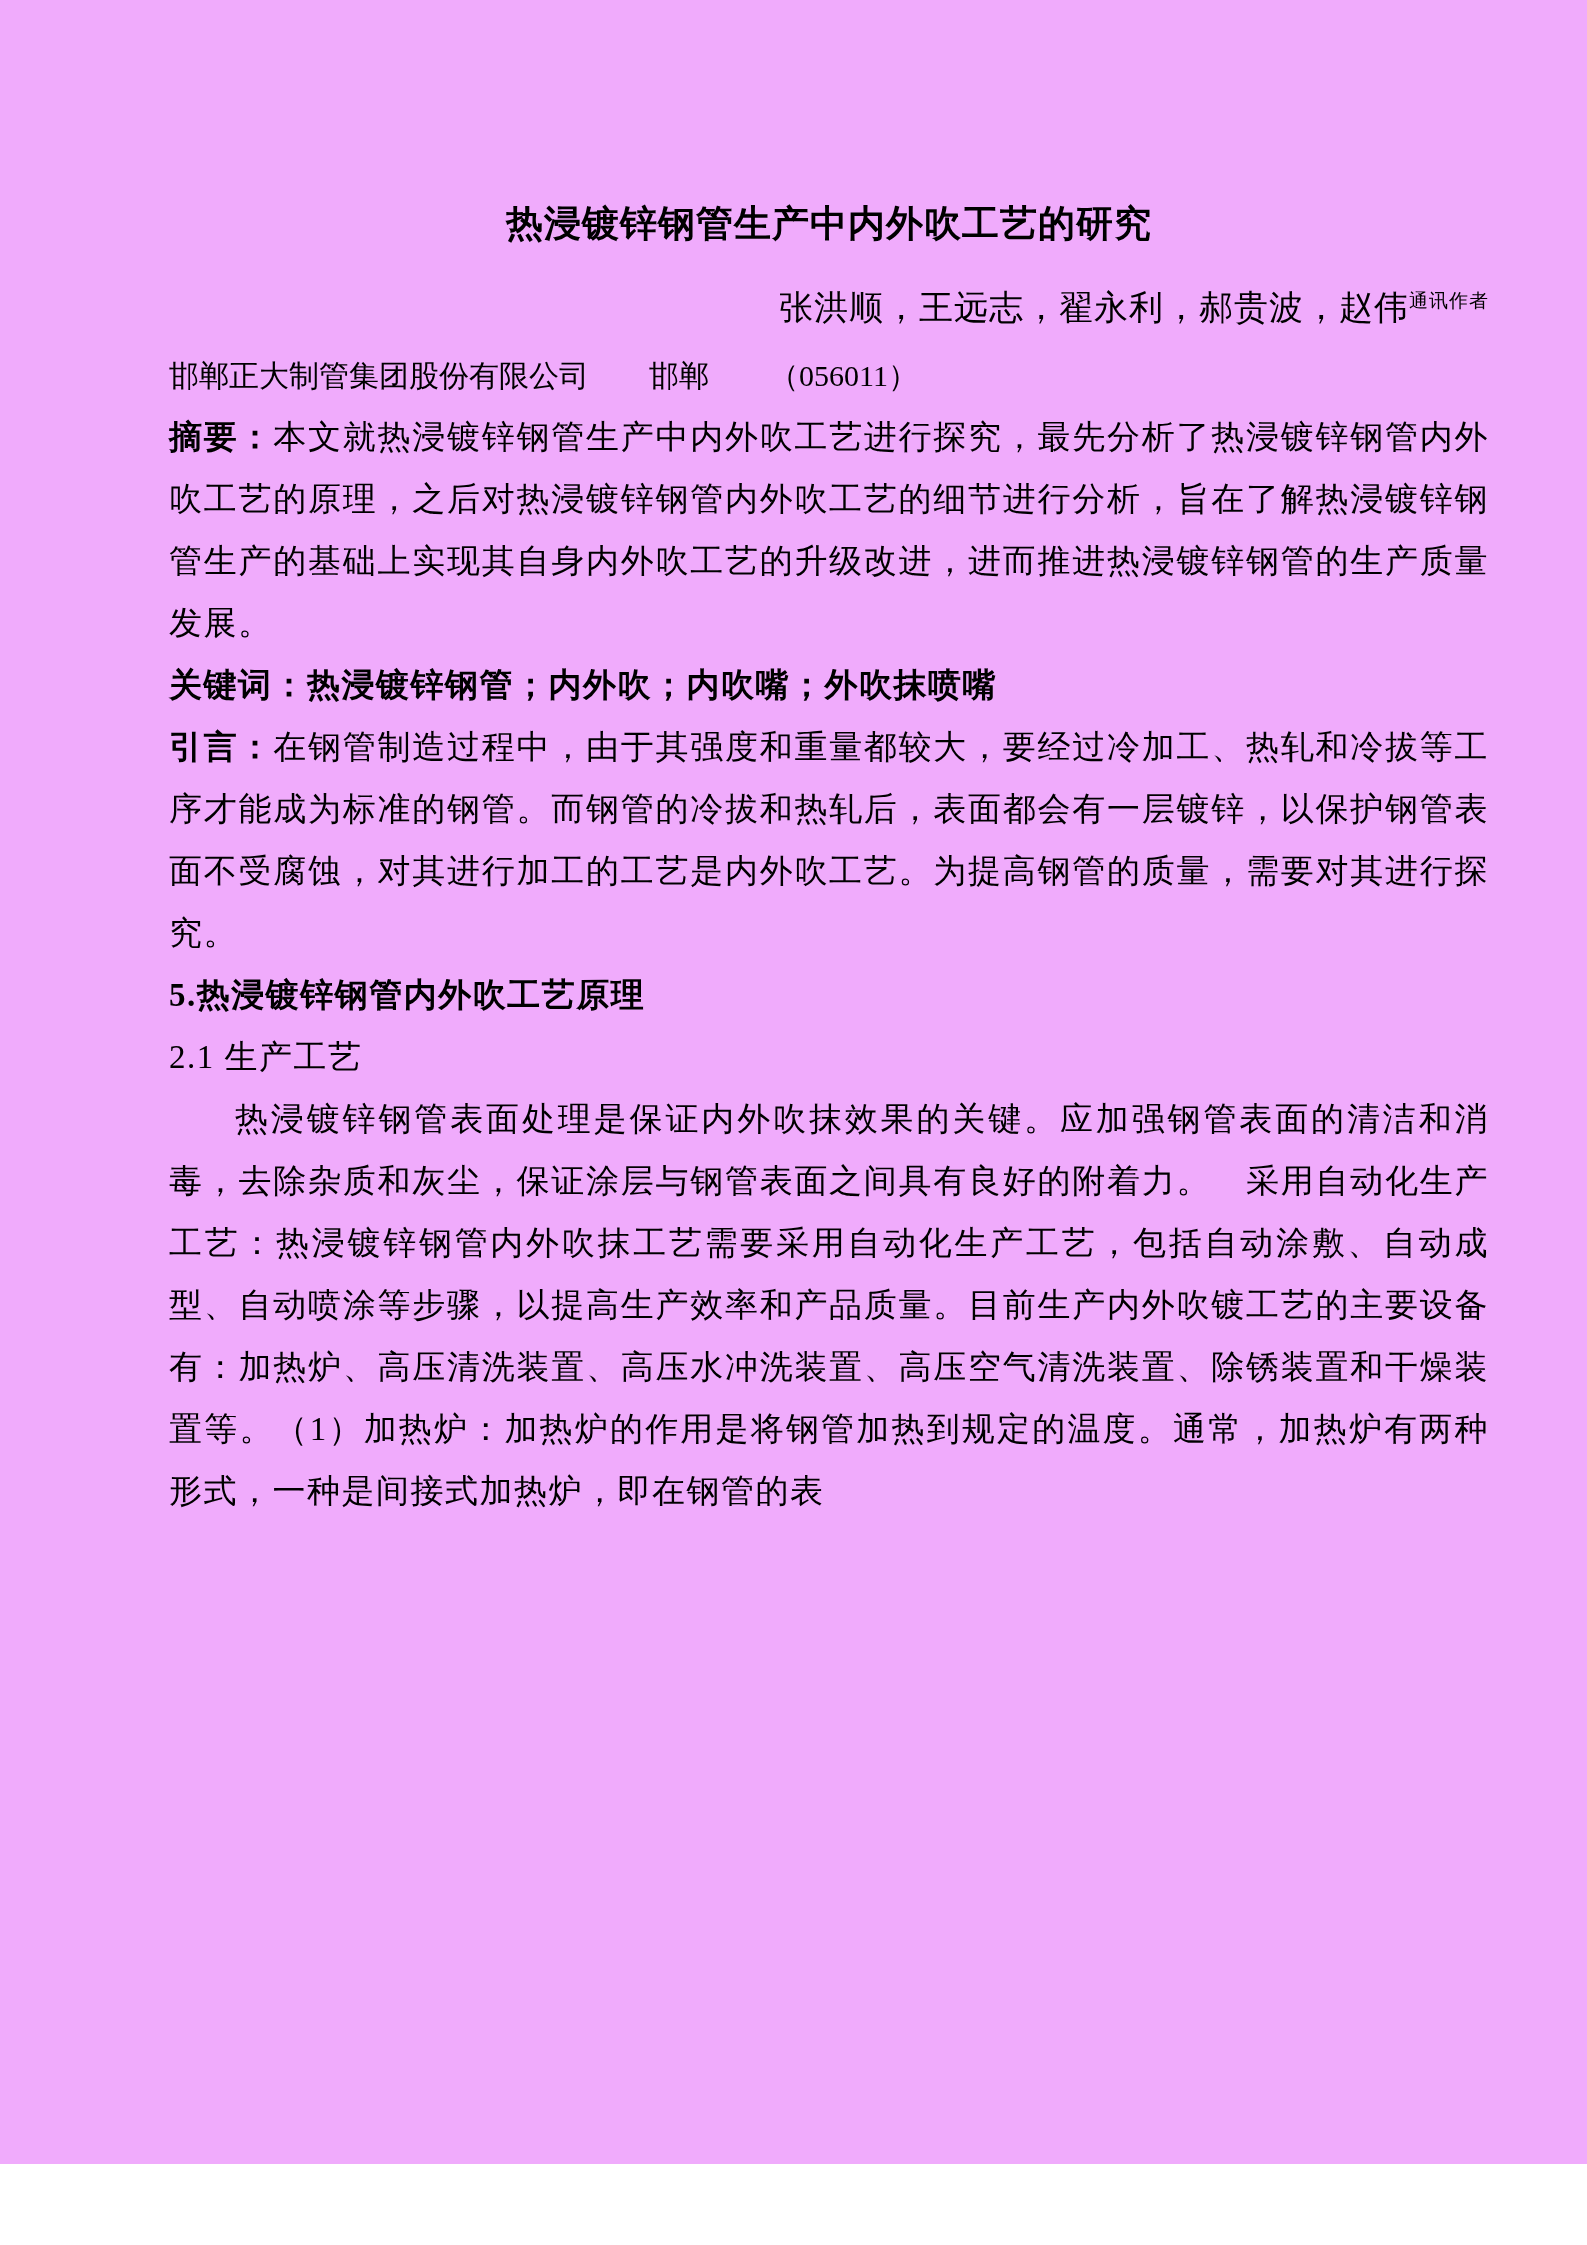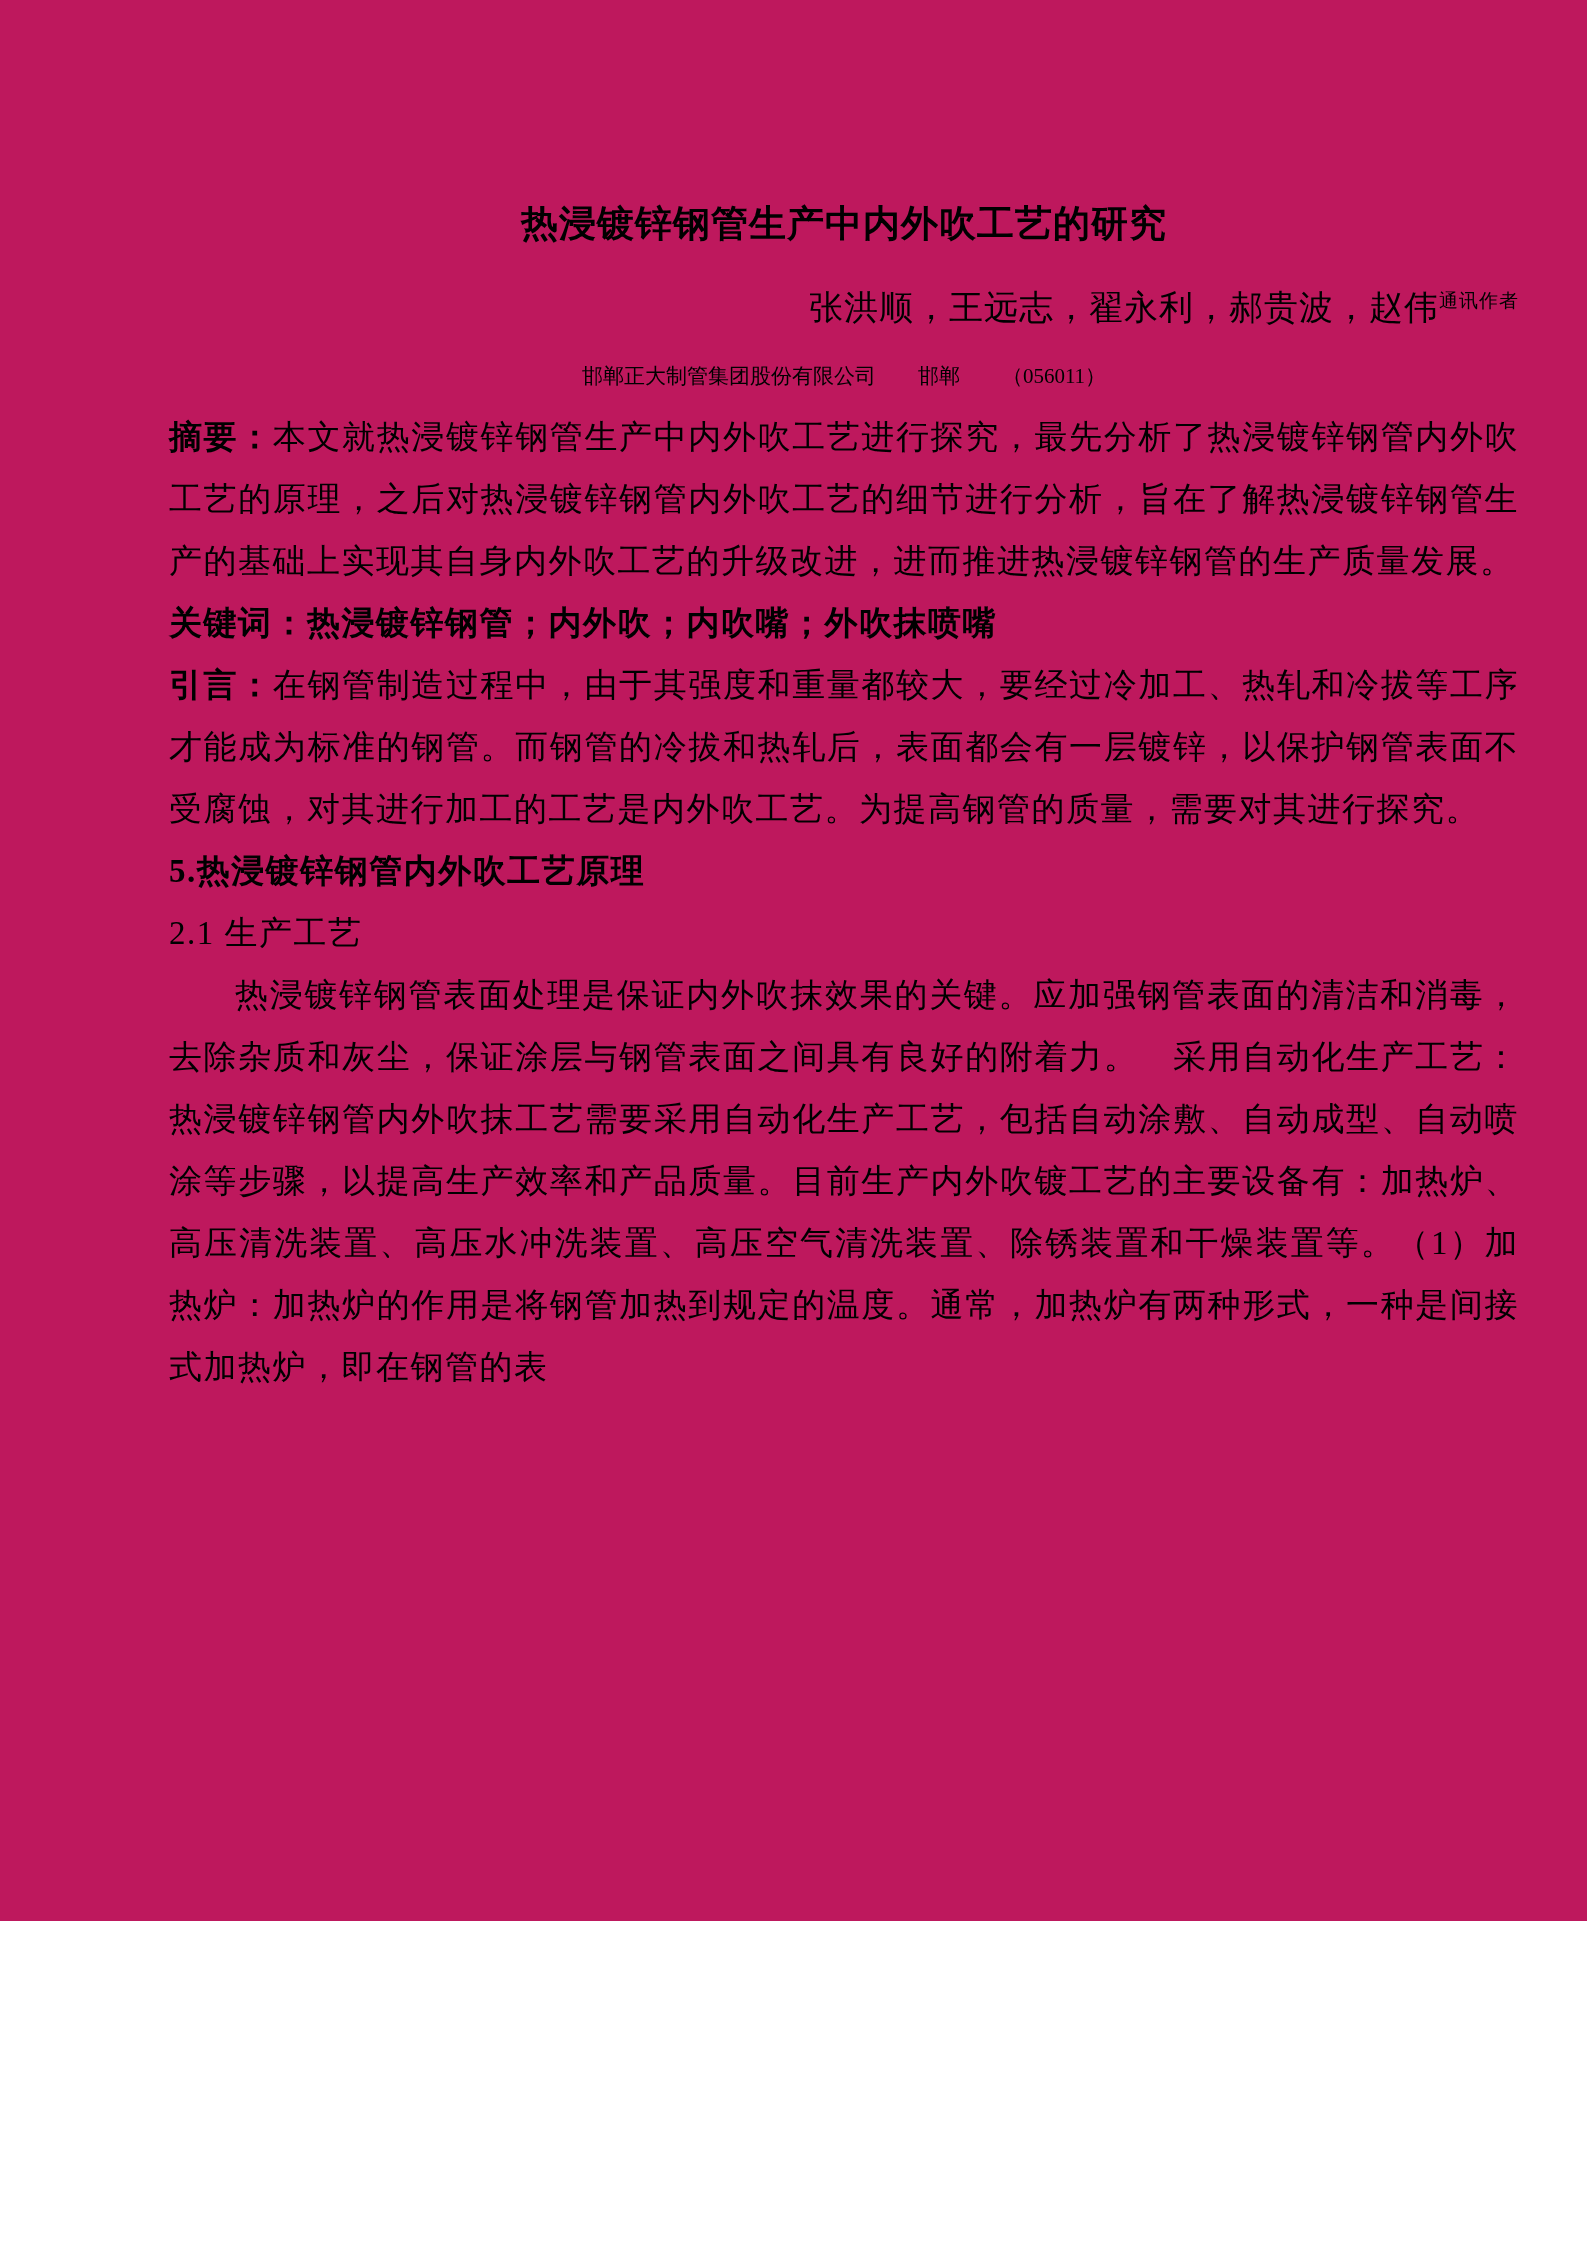--- a/index.html
+++ b/index.html
@@ -10,23 +10,23 @@
   body {
     width: 1587px;
     height: 2245px;
     overflow: hidden;
     font-family: "Liberation Serif", "DejaVu Serif", serif;
     color: #000000;
   }
   .page {
     box-sizing: border-box;
     width: 1587px;
-    height: 1921px;
-    padding: 200px 68px 0 169px;
-    background: #be185d;
+    height: 2164px;
+    padding: 200px 98px 0 169px;
+    background: #f0abfc;
   }
   .title {
     font-size: 37px;
     font-weight: bold;
     text-align: center;
     line-height: 48px;
     margin: 0 0 38px 0;
     letter-spacing: 1px;
   }
   .authors {
@@ -34,22 +34,21 @@
     text-align: right;
     line-height: 44px;
     margin: 0 0 26px 0;
     letter-spacing: 1px;
   }
   .authors sup {
     font-size: 19px;
     line-height: 0;
   }
   .affiliation {
-    font-size: 21px;
-    text-align: center;
+    font-size: 30px;
     line-height: 40px;
     margin: 0 0 10px 0;
   }
   p.body-text {
     font-size: 33px;
     line-height: 62px;
     margin: 0;
     text-align: justify;
     letter-spacing: 1.5px;
   }

